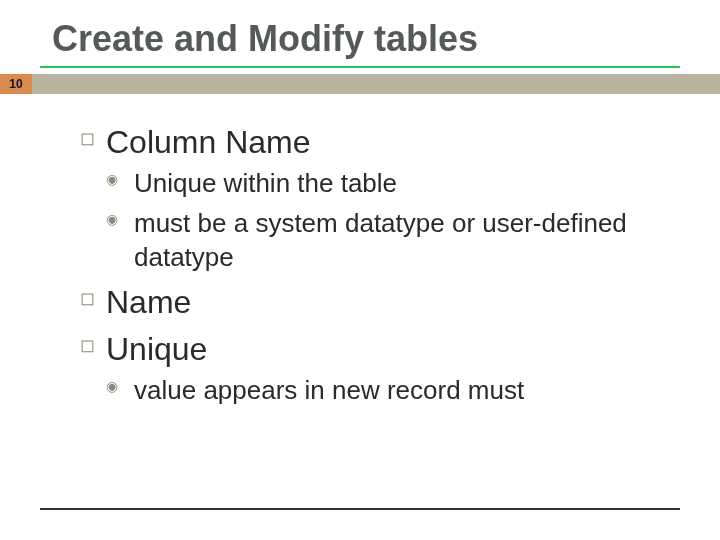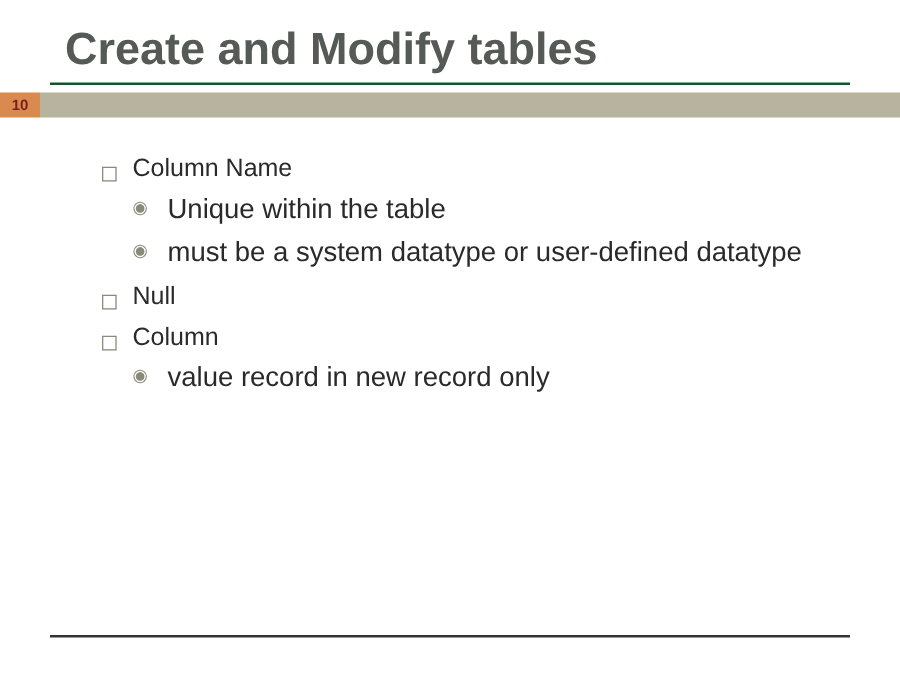--- a/index.html
+++ b/index.html
@@ -16,70 +16,70 @@
     height: 100%;
     padding: 18px 40px 30px 40px;
     position: relative;
   }
   .title {
     font-size: 36px;
     font-weight: bold;
     color: #555a56;
     padding-left: 12px;
     padding-bottom: 6px;
-    border-bottom: 2px solid #14532d;
+    border-bottom: 2px solid #22c55e;
     margin-bottom: 0;
   }
   .band-row {
     display: flex;
     align-items: stretch;
     height: 20px;
     margin-top: 6px;
     margin-left: -40px;
     width: calc(100% + 80px);
   }
   .page-badge {
     background: #d98b4f;
-    color: #7f1d1d;
+    color: #0f172a;
     font-size: 12px;
     font-weight: bold;
     width: 32px;
     display: flex;
     align-items: center;
     justify-content: center;
   }
   .band {
     flex: 1;
     background: #b7b39f;
   }
   .content {
     padding: 20px 10px 0 40px;
     font-size: 22px;
     color: #2a2a2a;
   }
   .l1 {
     position: relative;
     padding-left: 26px;
     margin-top: 10px;
-    font-size: 20px;
+    font-size: 32px;
   }
   .l1::before {
     content: "◻";
     position: absolute;
     left: 0;
     top: 3px;
     font-size: 18px;
     color: #8a8a7a;
   }
   .l2 {
     position: relative;
     padding-left: 28px;
     margin-left: 26px;
     margin-top: 6px;
-    font-size: 22px;
+    font-size: 26px;
     line-height: 1.3;
   }
   .l2::before {
     content: "◉";
     position: absolute;
     left: 0;
     top: 3px;
     font-size: 14px;
     color: #8a8a7a;
   }
@@ -102,20 +102,20 @@
     <div class="band"></div>
   </div>
 
   <div class="content">
 
     <div class="l1">Column Name</div>
     <div class="l2">Unique within the table</div>
 
     <div class="l2">must be a system datatype or user-defined datatype</div>
 
-    <div class="l1">Null</div>
-    <div class="l1">Column</div>
-    <div class="l2">value record in new record only</div>
+    <div class="l1">Name</div>
+    <div class="l1">Unique</div>
+    <div class="l2">value appears in new record must</div>
 
   </div>
 
   <div class="bottom-rule"></div>
 </div>
 
 </body></html>

